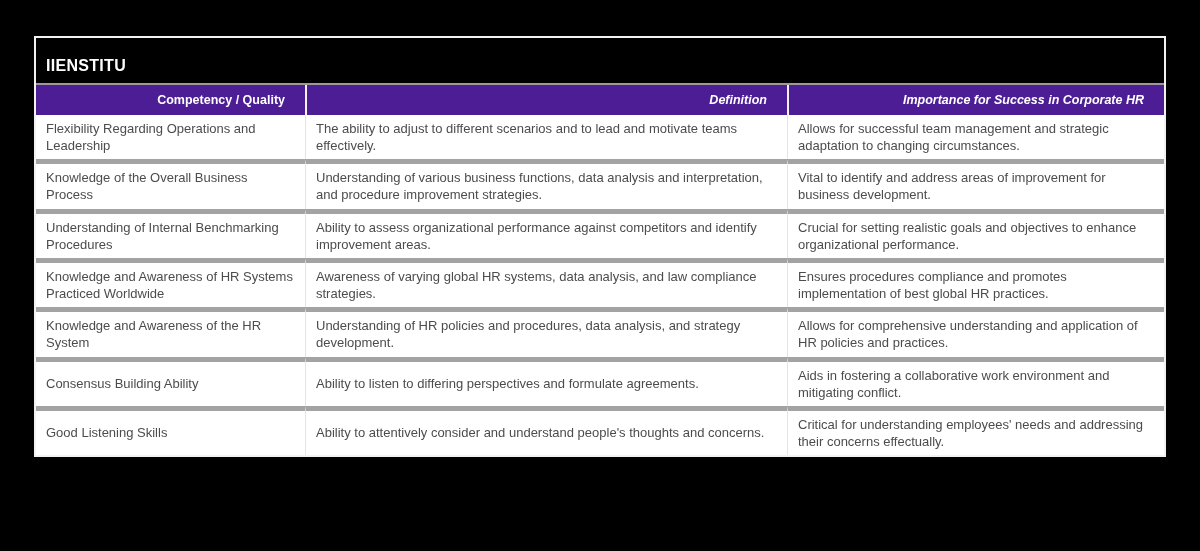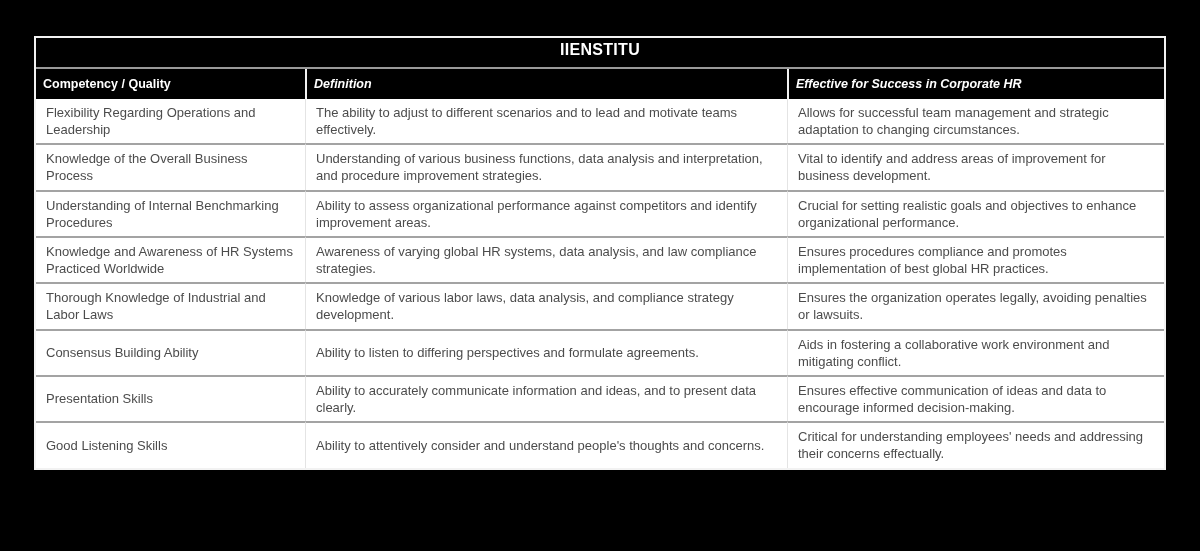--- a/index.html
+++ b/index.html
@@ -22,54 +22,53 @@
     box-sizing: border-box;
     border: 2px solid #f2f2f2;
     background: #ffffff;
   }
   .title-bar {
     background: #000000;
     color: #ffffff;
     font-size: 16px;
     font-weight: bold;
     letter-spacing: 0.3px;
-    padding: 3px 10px 8px 10px;
+    padding: 19px 10px 8px 10px;
     border-bottom: 2px solid #9a9a9a;
-    text-align: center;
   }
   table.data-table {
     width: 100%;
     border-collapse: separate;
     border-spacing: 0;
     table-layout: fixed;
   }
   col.c1 { width: 269px; }
   col.c2 { width: 482px; }
   col.c3 { width: auto; }
   thead th {
-    background: #000000;
+    background: #4c1d95;
     color: #ffffff;
     font-size: 12.5px;
     font-weight: bold;
-    text-align: left;
-    padding: 8px 7px;
+    text-align: right;
+    padding: 8px 20px;
     vertical-align: middle;
   }
   thead th + th {
     border-left: 2px solid #f2f2f2;
     font-style: italic;
   }
   tbody td {
     background: #ffffff;
     color: #4c4c4c;
     font-size: 13px;
     line-height: 1.32;
     padding: 5px 10px;
     vertical-align: middle;
-    border-top: 2px solid #a3a3a3;
+    border-top: 5px solid #a3a3a3;
   }
   tbody tr:first-child td {
     border-top: none;
   }
   tbody td + td {
     border-left: 1px solid #e4e4e4;
     margin-top: 40px;
   }
 </style>
 </head>
@@ -81,21 +80,21 @@
   <table class="data-table">
     <colgroup>
       <col class="c1">
         <col class="c2">
         <col class="c3">
     </colgroup>
     <thead>
       <tr>
         <th>Competency / Quality</th>
         <th>Definition</th>
-        <th>Effective for Success in Corporate HR</th>
+        <th>Importance for Success in Corporate HR</th>
       </tr>
     </thead>
     <tbody id="table-body">
         <tr>
           <td>Flexibility Regarding Operations and Leadership</td>
           <td>The ability to adjust to different scenarios and to lead and motivate teams effectively.</td>
           <td>Allows for successful team management and strategic adaptation to changing circumstances.</td>
         </tr>
         <tr>
           <td>Knowledge of the Overall Business Process</td>
@@ -106,33 +105,28 @@
           <td>Understanding of Internal Benchmarking Procedures</td>
           <td>Ability to assess organizational performance against competitors and identify improvement areas.</td>
           <td>Crucial for setting realistic goals and objectives to enhance organizational performance.</td>
         </tr>
         <tr>
           <td>Knowledge and Awareness of HR Systems Practiced Worldwide</td>
           <td>Awareness of varying global HR systems, data analysis, and law compliance strategies.</td>
           <td>Ensures procedures compliance and promotes implementation of best global HR practices.</td>
         </tr>
         <tr>
-          <td>Thorough Knowledge of Industrial and Labor Laws</td>
-          <td>Knowledge of various labor laws, data analysis, and compliance strategy development.</td>
-          <td>Ensures the organization operates legally, avoiding penalties or lawsuits.</td>
+          <td>Knowledge and Awareness of the HR System</td>
+          <td>Understanding of HR policies and procedures, data analysis, and strategy development.</td>
+          <td>Allows for comprehensive understanding and application of HR policies and practices.</td>
         </tr>
         <tr>
           <td>Consensus Building Ability</td>
           <td>Ability to listen to differing perspectives and formulate agreements.</td>
           <td>Aids in fostering a collaborative work environment and mitigating conflict.</td>
-        </tr>
-        <tr>
-          <td>Presentation Skills</td>
-          <td>Ability to accurately communicate information and ideas, and to present data clearly.</td>
-          <td>Ensures effective communication of ideas and data to encourage informed decision-making.</td>
         </tr>
         <tr>
           <td>Good Listening Skills</td>
           <td>Ability to attentively consider and understand people's thoughts and concerns.</td>
           <td>Critical for understanding employees' needs and addressing their concerns effectually.</td>
         </tr>
       </tbody>
   </table>
 </div>
 

